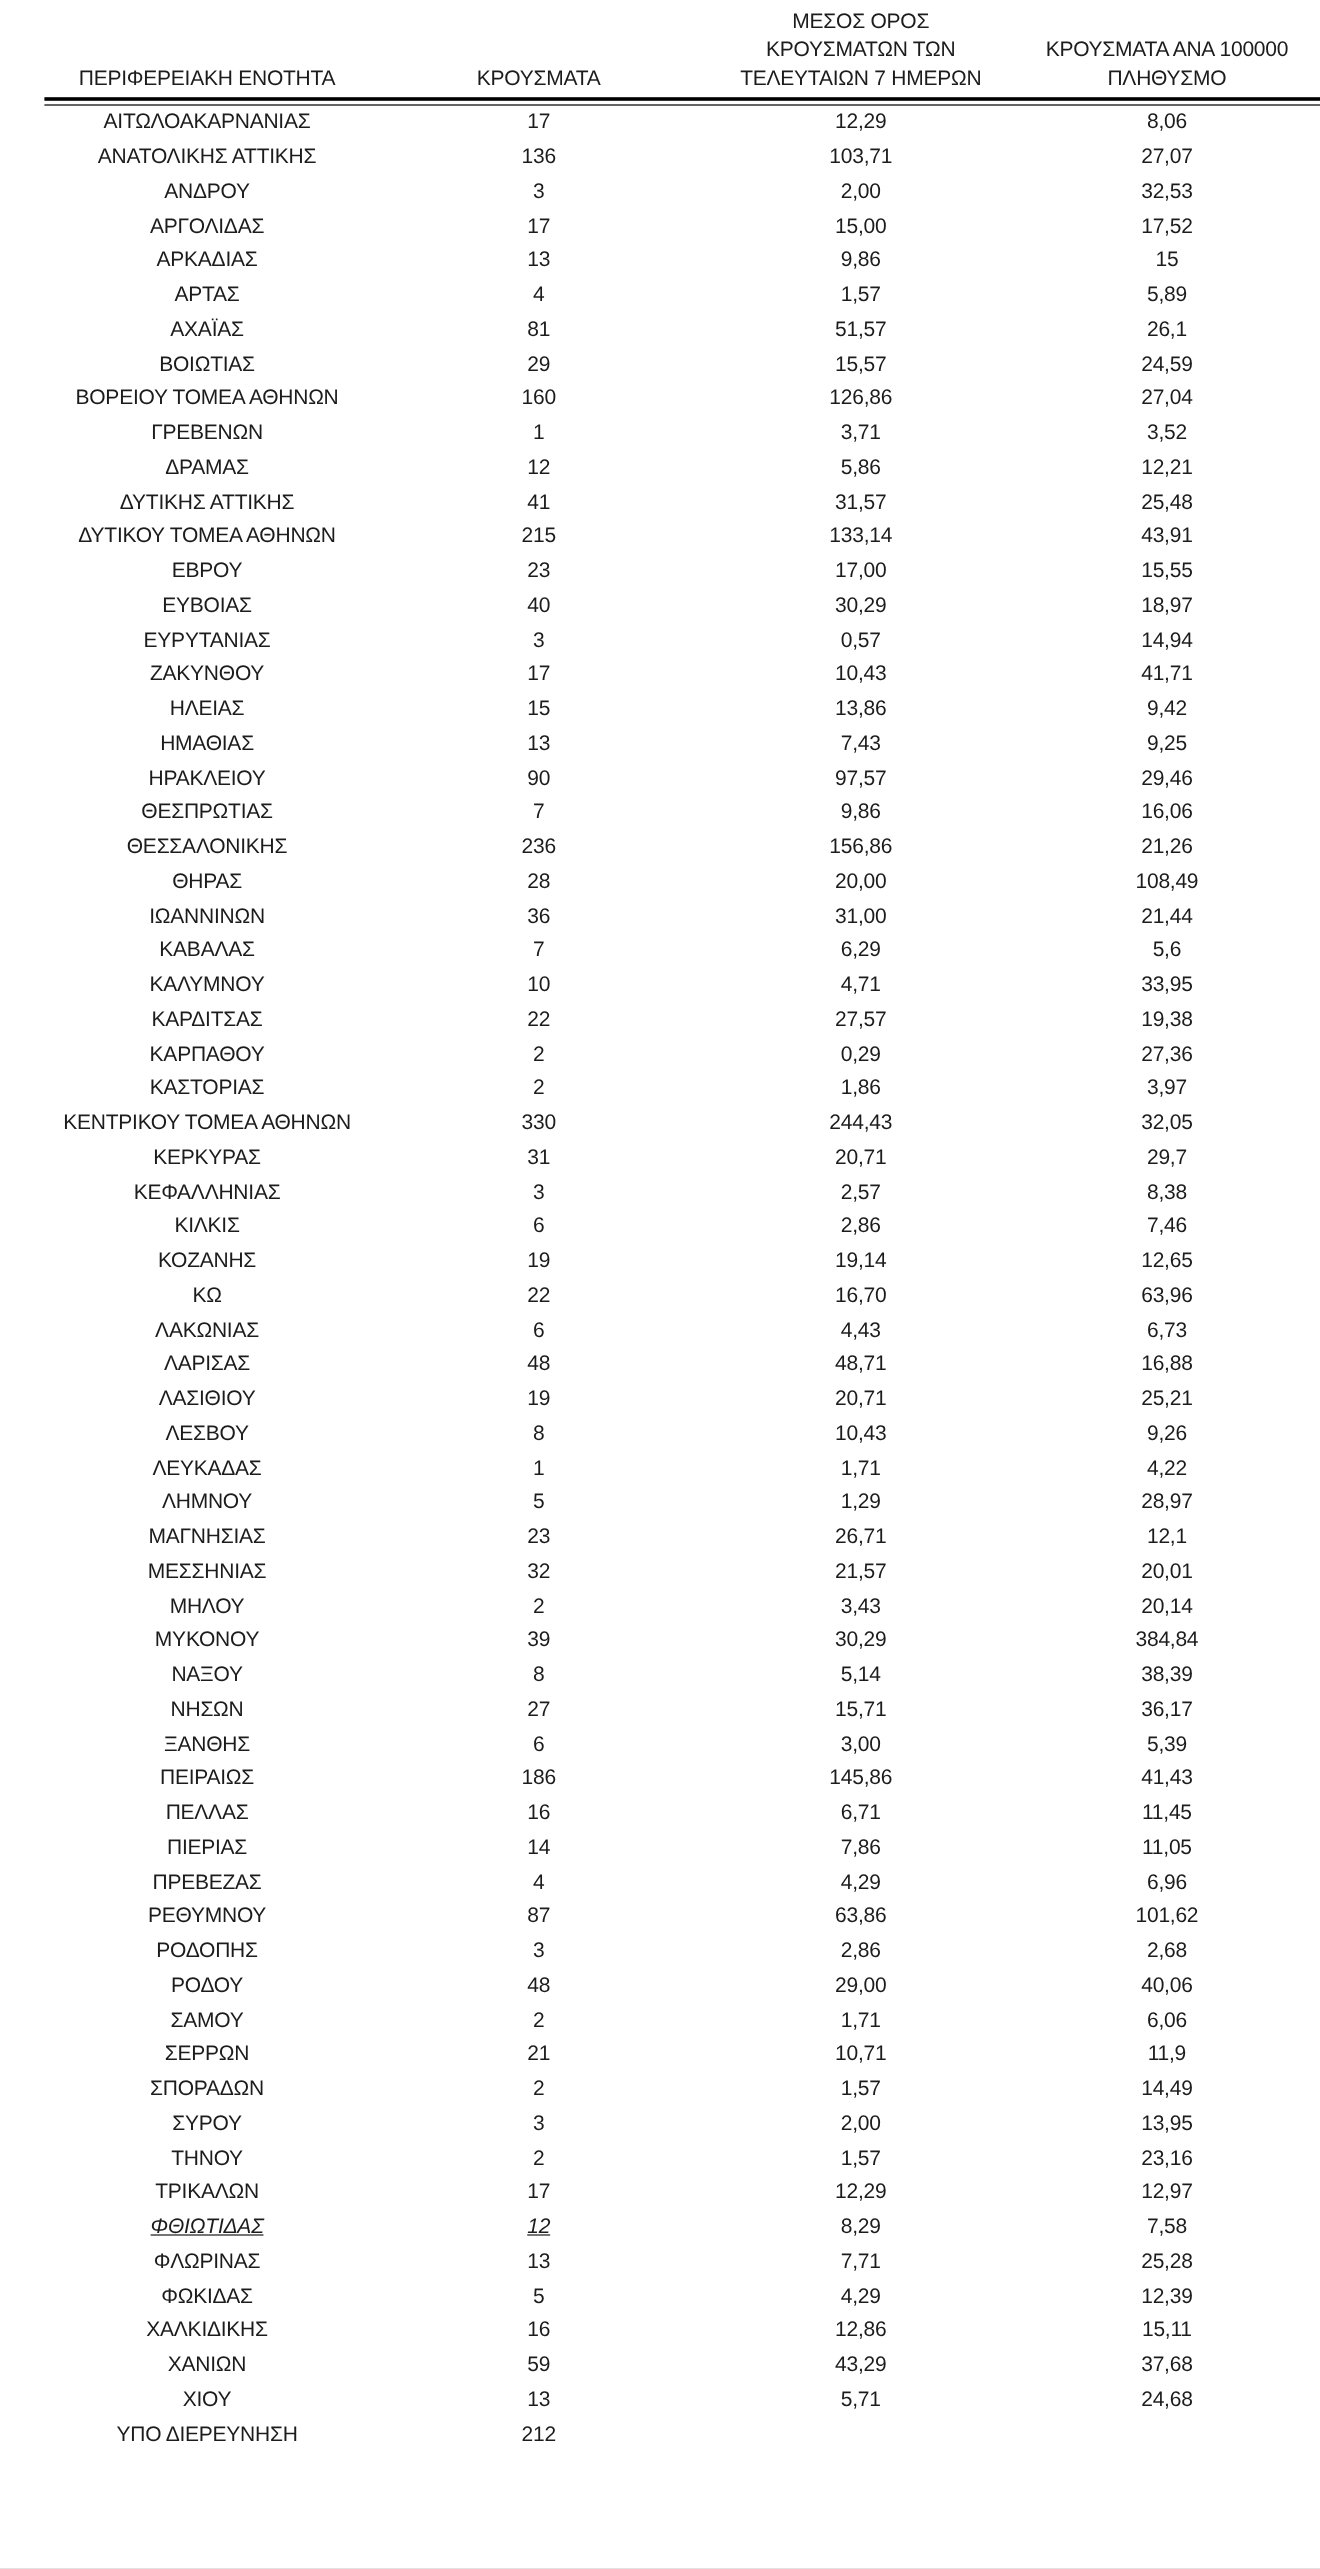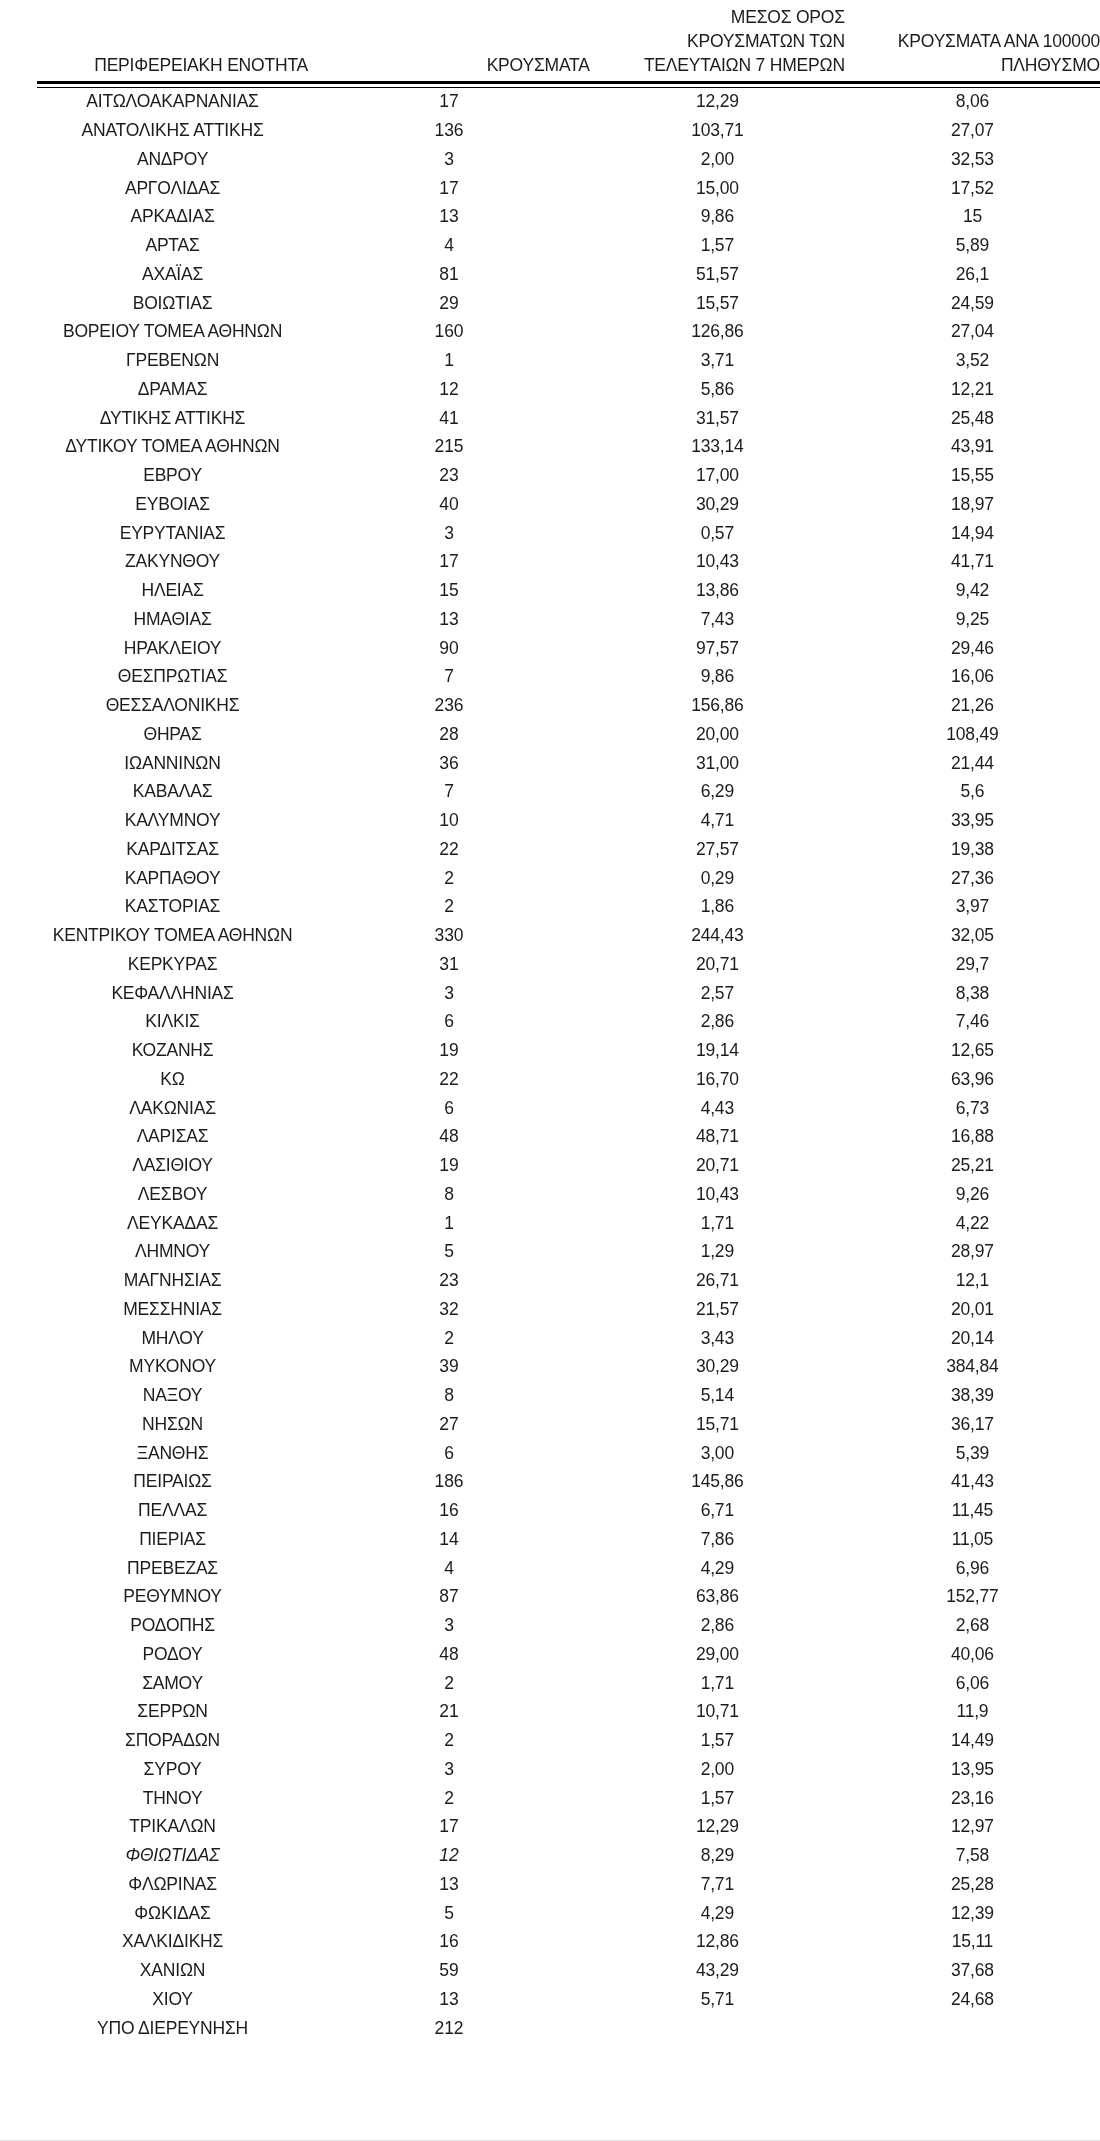--- a/index.html
+++ b/index.html
@@ -5,25 +5,25 @@
   html,body{margin:0;padding:0;}
   body{
     width:1100px;height:2141px;position:relative;background:#ffffff;
     font-family:"Liberation Sans","DejaVu Sans",sans-serif;
     color:#1c1c1c;overflow:hidden;
     -webkit-font-smoothing:antialiased;
   }
   .table-wrap{position:absolute;left:37px;top:5px;width:1063px;}
   .grid{display:grid;grid-template-columns:25.5% 26.5% 24% 24%;}
   .header-row{align-items:end;text-align:center;font-size:17.5px;line-height:24px;letter-spacing:-0.2px;padding-bottom:4px;}
-  .header-row .hcell{white-space:nowrap;text-align:right;}
+  .header-row .hcell{white-space:nowrap;}
   .sep{border-top:3.5px solid #000;border-bottom:1.5px solid #000;height:2.5px;background:#fff;}
   .tbody .row{height:28.75px;align-items:center;text-align:center;font-size:17.5px;letter-spacing:-0.2px;}
   .tbody .row div{white-space:nowrap;}
-  .row.italic .cell-region,.row.italic .cell-cases{font-style:italic;}
+  .row.italic .cell-region,.row.italic .cell-cases{font-style:italic;text-decoration:underline;}
   .bottom-line{position:absolute;left:0;bottom:0;width:1100px;border-top:1px solid #e2e2e2;height:0;}
 </style>
 </head>
 <body>
 
 <div class="table-wrap">
   <div class="grid header-row">
       <div class="hcell">ΠΕΡΙΦΕΡΕΙΑΚΗ ΕΝΟΤΗΤΑ</div>
       <div class="hcell">ΚΡΟΥΣΜΑΤΑ</div>
       <div class="hcell">ΜΕΣΟΣ ΟΡΟΣ<br>ΚΡΟΥΣΜΑΤΩΝ ΤΩΝ<br>ΤΕΛΕΥΤΑΙΩΝ 7 ΗΜΕΡΩΝ</div>
@@ -340,21 +340,21 @@
       <div class="grid row">
         <div class="cell-region">ΠΡΕΒΕΖΑΣ</div>
         <div class="cell-cases">4</div>
         <div class="cell-avg7">4,29</div>
         <div class="cell-per100k">6,96</div>
       </div>
       <div class="grid row">
         <div class="cell-region">ΡΕΘΥΜΝΟΥ</div>
         <div class="cell-cases">87</div>
         <div class="cell-avg7">63,86</div>
-        <div class="cell-per100k">152,77</div>
+        <div class="cell-per100k">101,62</div>
       </div>
       <div class="grid row">
         <div class="cell-region">ΡΟΔΟΠΗΣ</div>
         <div class="cell-cases">3</div>
         <div class="cell-avg7">2,86</div>
         <div class="cell-per100k">2,68</div>
       </div>
       <div class="grid row">
         <div class="cell-region">ΡΟΔΟΥ</div>
         <div class="cell-cases">48</div>

